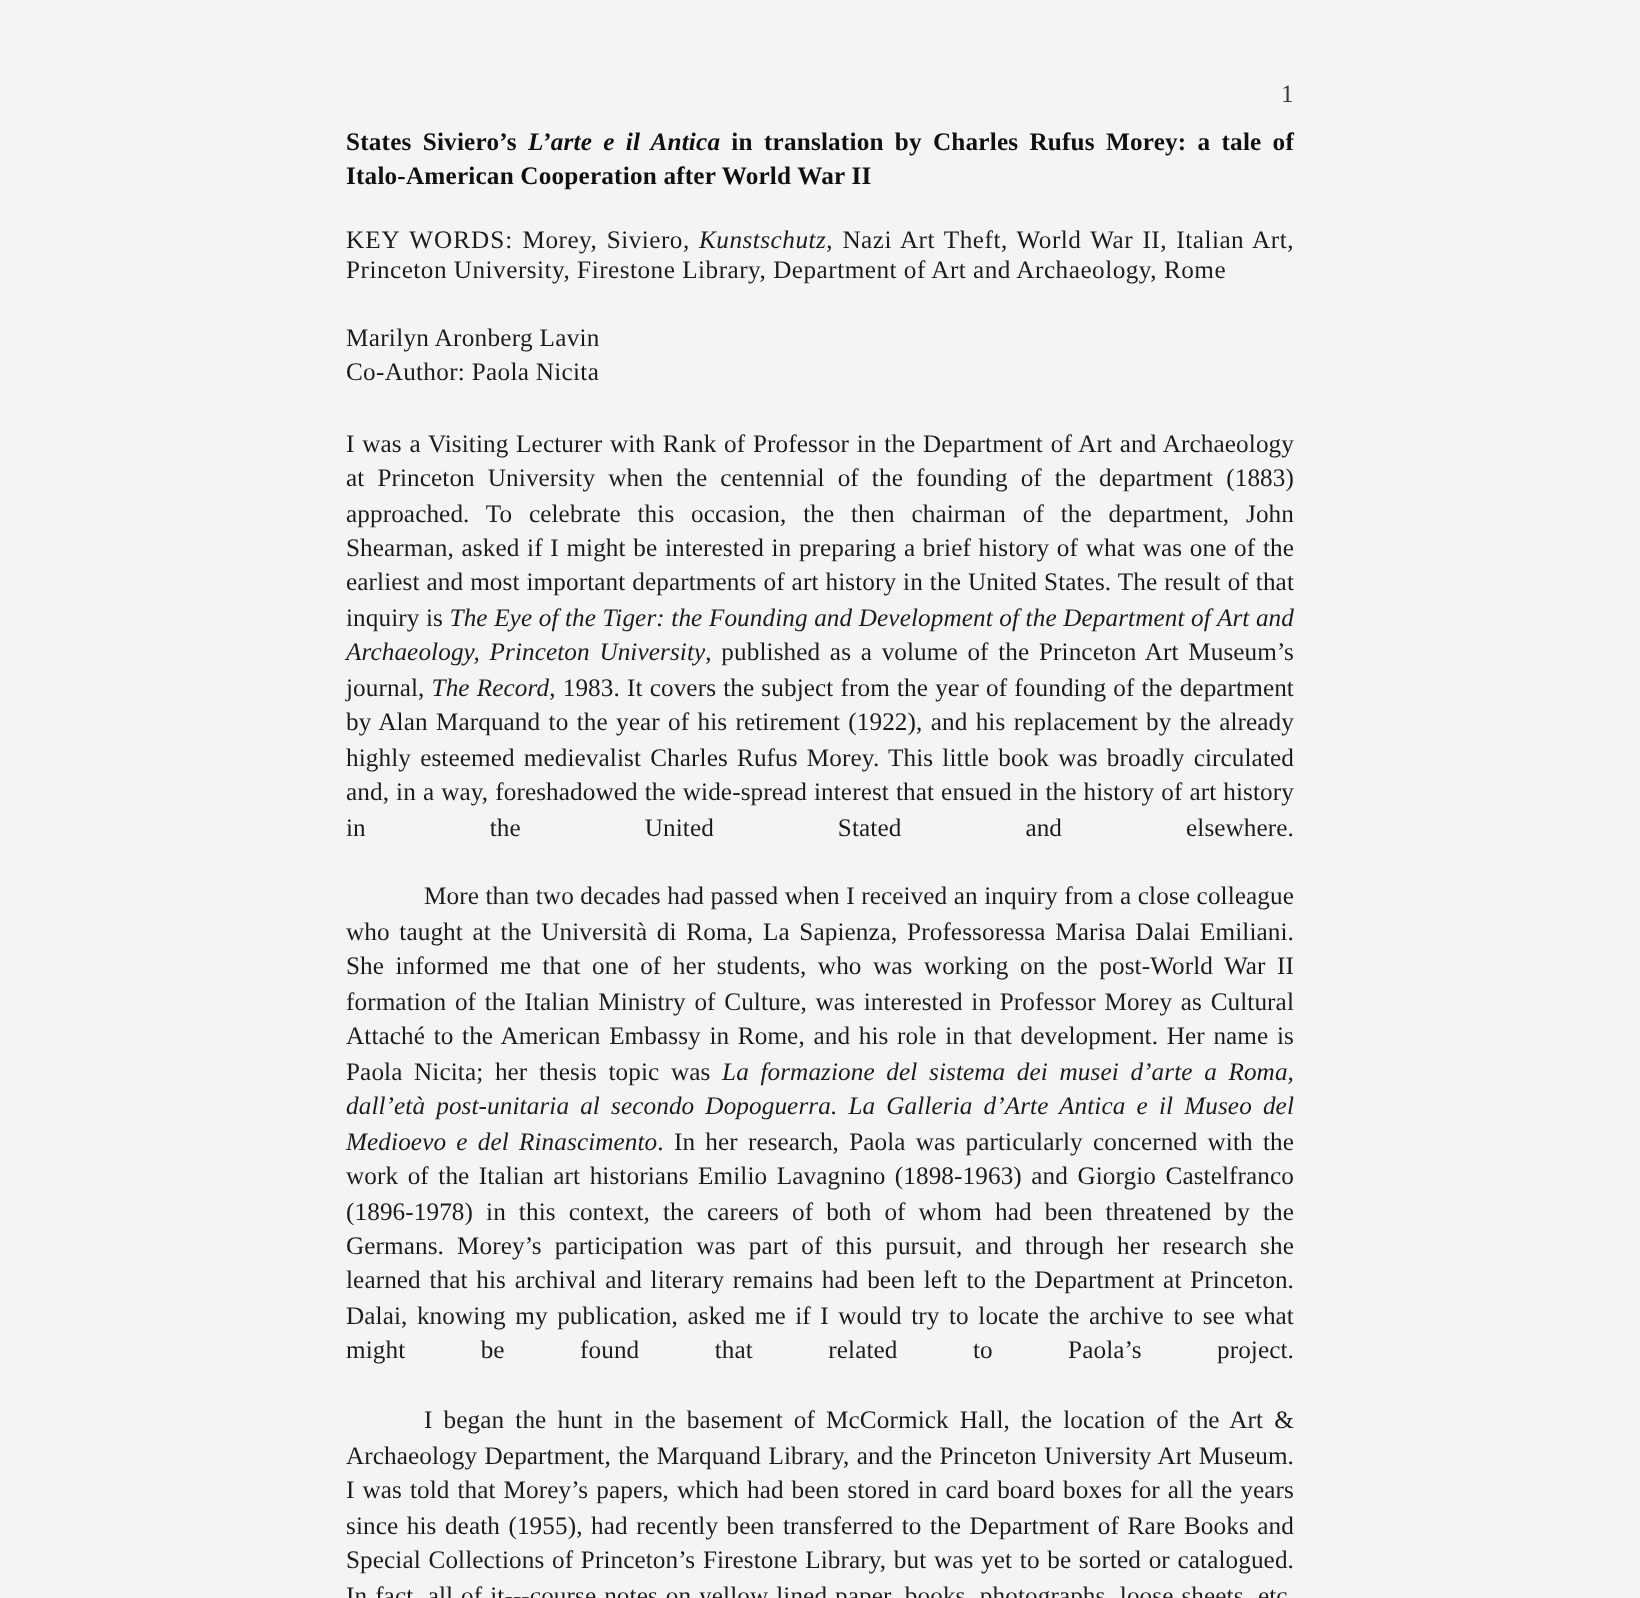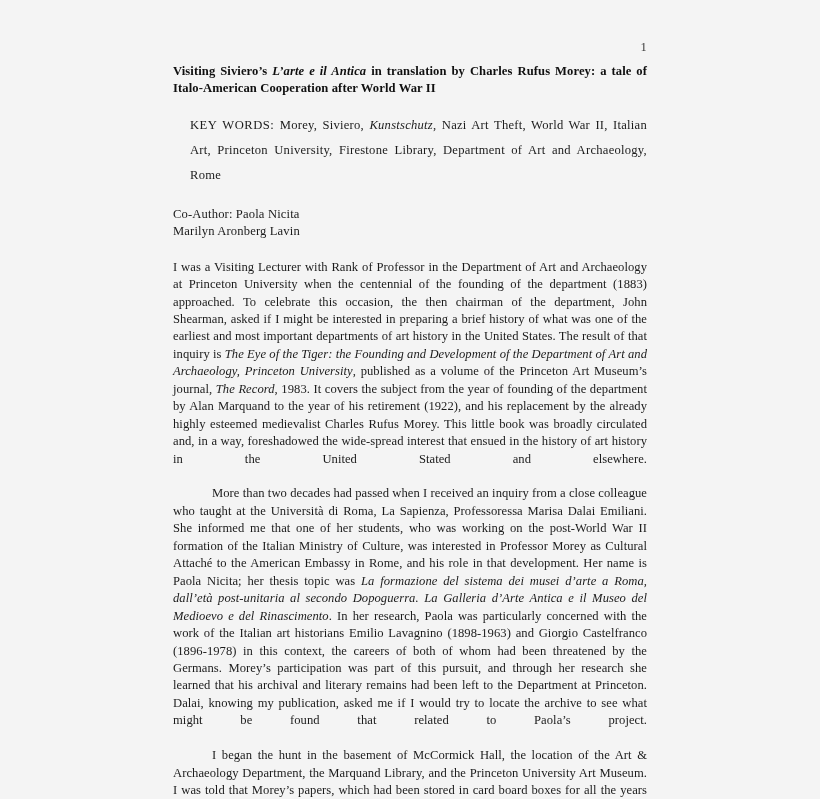--- a/index.html
+++ b/index.html
@@ -53,24 +53,24 @@
     letter-spacing: 0.1px;
     margin: 0 0 17px 0;
     color: #101010;
   }
   .doc-title i {
     font-style: italic;
   }
 
   .keywords {
     font-size: 12.6px;
-    line-height: 25px;
+    line-height: 15px;
     text-align: justify;
     text-justify: inter-word;
-    margin: 0 0 18px 17px;
+    margin: 0 0 18px 0;
     letter-spacing: 0.25px;
   }
   .keywords i { font-style: italic; }
   .kw-lead { letter-spacing: 0.5px; }
 
   .byline {
     font-size: 12.6px;
     line-height: 17.2px;
     margin: 0 0 18px 0;
     letter-spacing: 0.15px;
@@ -107,27 +107,27 @@
 </style>
 </head>
 <body>
 
 <div class="page">
 
   <div class="folio">1</div>
 
   <div class="column">
 
-    <h1 class="doc-title"><span>Visiting Siviero’s </span><i>L’arte e il Antica</i><span> in translation by Charles Rufus Morey: a tale of Italo-American Cooperation after World War II</span></h1>
+    <h1 class="doc-title"><span>States Siviero’s </span><i>L’arte e il Antica</i><span> in translation by Charles Rufus Morey: a tale of Italo-American Cooperation after World War II</span></h1>
 
     <div class="keywords"><span class="kw-lead">KEY WORDS:</span><span> Morey, Siviero, </span><i>Kunstschutz</i><span>, Nazi Art Theft, World War II, Italian Art, Princeton University, Firestone Library, Department of Art and Archaeology, Rome</span></div>
 
     <div class="byline">
+      <span class="line">Marilyn Aronberg Lavin</span>
       <span class="line">Co-Author: Paola Nicita</span>
-      <span class="line">Marilyn Aronberg Lavin</span>
     </div>
 
     <div class="body-text">
 
       <p><span>I was a Visiting Lecturer with Rank of Professor in the Department of Art and Archaeology at Princeton University when the centennial of the founding of the department (1883) approached.  To celebrate this occasion, the then chairman of the department, John Shearman, asked if I might be interested in preparing a brief history of what was one of the earliest and most important departments of art history in the United States.  The result of that inquiry is </span><i>The Eye of the Tiger: the Founding and Development of the Department of Art and Archaeology, Princeton University</i><span>, published as a volume of the Princeton Art Museum’s journal, </span><i>The Record</i><span>, 1983. It covers the subject from the year of founding of the department by Alan Marquand to the year of his retirement (1922), and his replacement by the already highly esteemed medievalist Charles Rufus Morey.  This little book was broadly circulated and, in a way, foreshadowed the wide-spread interest that ensued in the history of art history in the United Stated and elsewhere.</span></p>
 
       <p class="indent"><span>More than two decades had passed when I received an inquiry from a close colleague who taught at the Università di Roma, La Sapienza, Professoressa Marisa Dalai Emiliani. She informed me that one of her students, who was working on the post-World War II formation of the Italian Ministry of Culture, was interested in Professor Morey as Cultural Attaché to the American Embassy in Rome, and his role in that development.  Her name is Paola Nicita; her thesis topic was </span><i>La formazione del sistema dei musei d’arte a Roma, dall’età post-unitaria al secondo Dopoguerra. La Galleria d’Arte Antica e il Museo del Medioevo e del Rinascimento</i><span>.  In her research, Paola was particularly concerned with the work of the Italian art historians Emilio Lavagnino (1898-1963) and Giorgio Castelfranco (1896-1978) in this context, the careers of both of whom had been threatened by the Germans.   Morey’s participation was part of this pursuit, and through her research she learned that his archival and literary remains had been left to the Department at Princeton. Dalai, knowing my publication, asked me if I would try to locate the archive to see what might be found that related to Paola’s project.</span></p>
 
       <p class="indent">I began the hunt in the basement of McCormick Hall, the location of the Art &amp; Archaeology Department, the Marquand Library, and the Princeton University Art Museum. I was told that Morey’s papers, which had been stored in card board boxes for all the years since his death (1955), had recently been transferred to the Department of Rare Books and Special Collections of Princeton’s Firestone Library, but was yet to be sorted or catalogued. In fact, all of it---course notes on yellow lined paper, books, photographs, loose sheets, etc.—was still in the original boxes Morey left when he retired from his Princeton position and moved to Rome in 1945. After a couple of weeks of sorting through this fascinating material, I came across a package the size of a ream of typing paper, except that it was carefully covered in wrapping paper, and tied with a string which had been closed with a small lead seal.  It was clearly a package not to be opened casually.  At that point I contacted Jonathan T. Morey (1916-1995), Morey’s now elderly son, who said he had no interest in any of the materials and who thereby granted me permission to open the package.  This I did immediately, and found</p>
 

